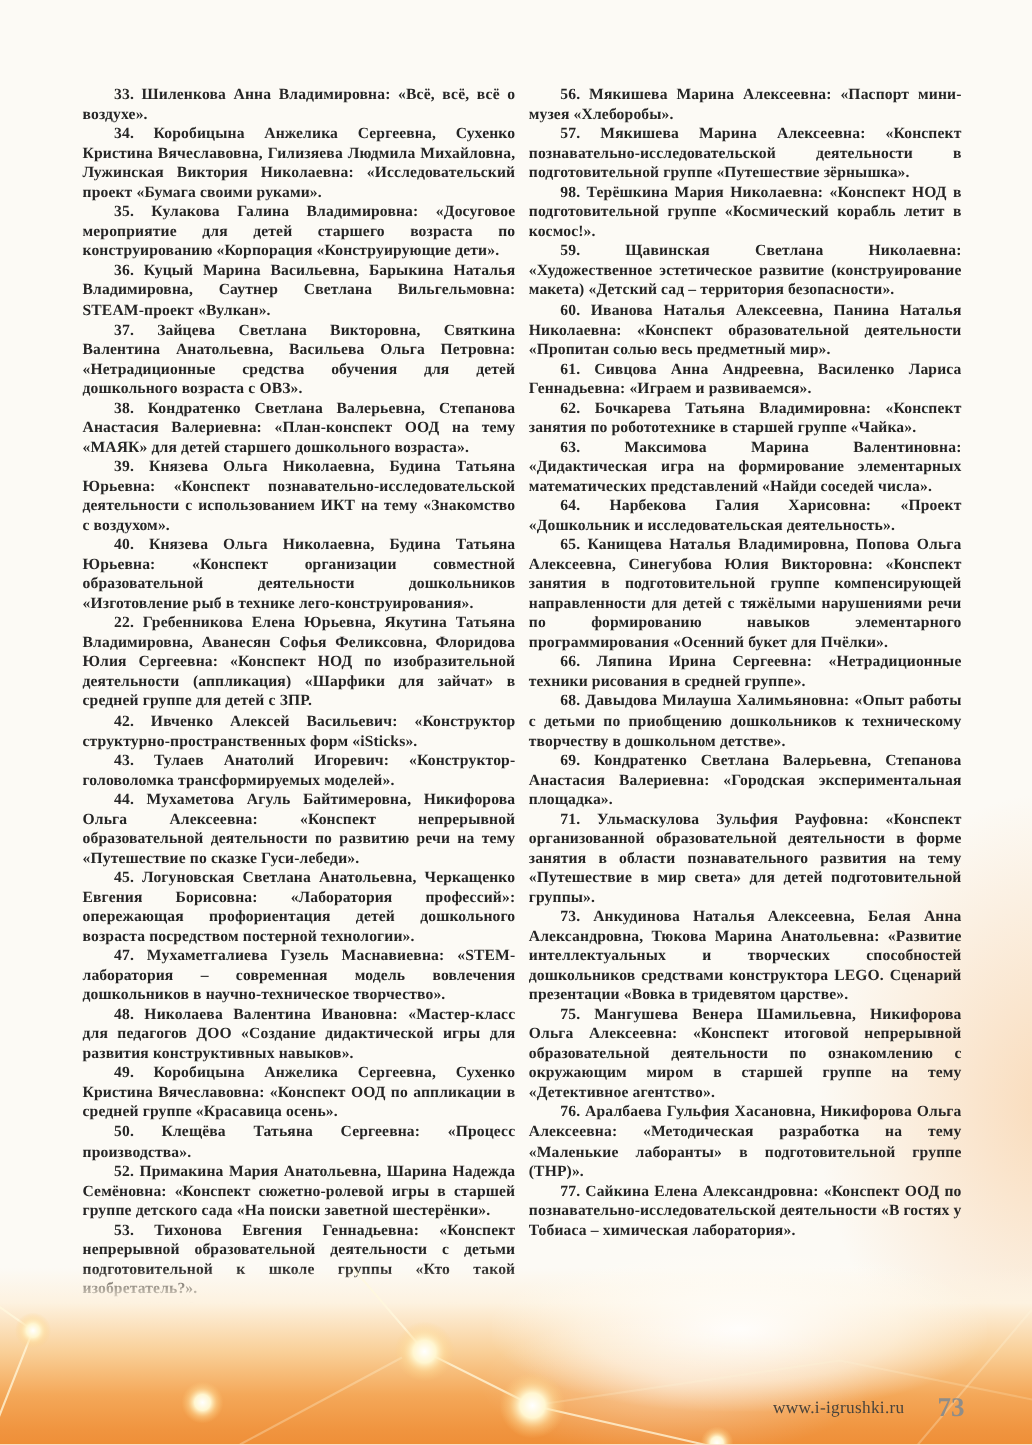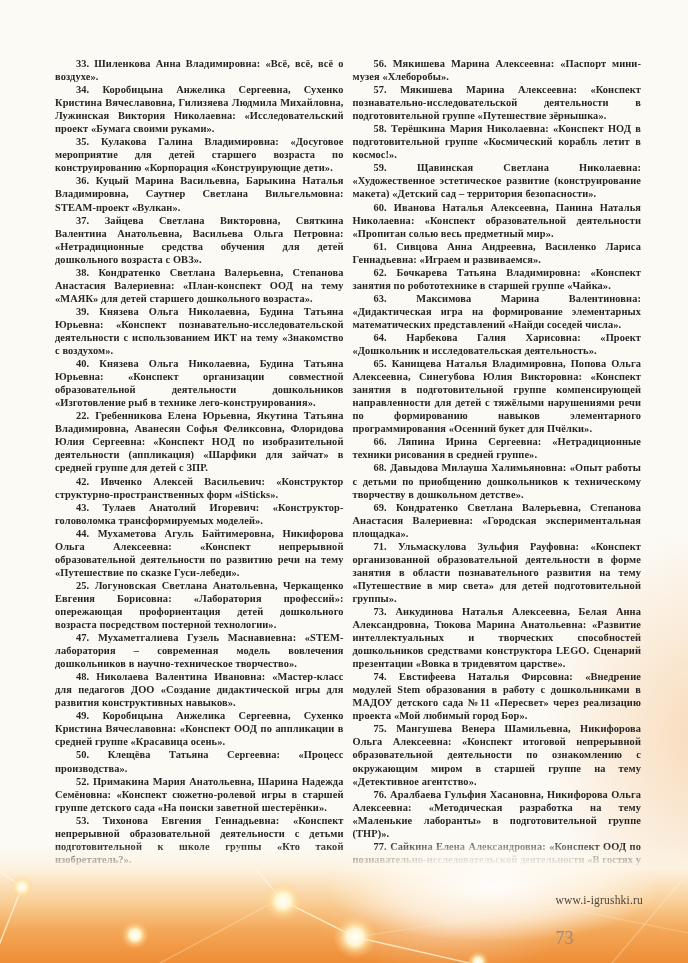--- a/index.html
+++ b/index.html
@@ -39,29 +39,30 @@
       #ef8f38 100%);
   }
   .footer-glow-white {
     position: absolute; right: 30px; top: -14px; width: 330px; height: 110px;
     background: radial-gradient(ellipse at center, rgba(255,255,255,0.95) 0%, rgba(255,252,245,0.55) 45%, rgba(255,250,240,0) 72%);
     pointer-events: none;
   }
   .net { position: absolute; left: 0; top: 0; width: 688px; height: 118px; }
   .footer-meta {
     position: absolute; right: 45px; bottom: 14px;
-    display: flex; align-items: flex-start; gap: 22px; flex-direction: column;
+    display: flex; align-items: center; gap: 22px;
   }
   .site-url {
     font-size: 11.5px; color: var(--url-color, #4a443c);
     letter-spacing: 0.2px;
   }
   .page-num {
     font-size: 18px; color: var(--pagenum-color, #8f8d89);
     font-family: "Liberation Serif", "DejaVu Serif", serif;
+    font-weight: bold;
   }
 </style>
 </head>
 <body style="background: rgb(252, 250, 245); color: rgb(38, 38, 38);">
 
 <div>
   <div class="edge-tint"></div>
 
   <main class="content">
     <div class="col">
@@ -70,47 +71,46 @@
         <p class="entry">35. Кулакова Галина Владимировна: «Досуговое мероприятие для детей старшего возраста по конструированию «Корпорация «Конструирующие дети».</p>
         <p class="entry">36. Куцый Марина Васильевна, Барыкина Наталья Владимировна, Саутнер Светлана Вильгельмовна: STEAM-проект «Вулкан».</p>
         <p class="entry">37. Зайцева Светлана Викторовна, Святкина Валентина Анатольевна, Васильева Ольга Петровна: «Нетрадиционные средства обучения для детей дошкольного возраста с ОВЗ».</p>
         <p class="entry">38. Кондратенко Светлана Валерьевна, Степанова Анастасия Валериевна: «План-конспект ООД на тему «МАЯК» для детей старшего дошкольного возраста».</p>
         <p class="entry">39. Князева Ольга Николаевна, Будина Татьяна Юрьевна: «Конспект познавательно-исследовательской деятельности с использованием ИКТ на тему «Знакомство с воздухом».</p>
         <p class="entry">40. Князева Ольга Николаевна, Будина Татьяна Юрьевна: «Конспект организации совместной образовательной деятельности дошкольников «Изготовление рыб в технике лего-конструирования».</p>
         <p class="entry">22. Гребенникова Елена Юрьевна, Якутина Татьяна Владимировна, Аванесян Софья Феликсовна, Флоридова Юлия Сергеевна: «Конспект НОД по изобразительной деятельности (аппликация) «Шарфики для зайчат» в средней группе для детей с ЗПР.</p>
         <p class="entry">42. Ивченко Алексей Васильевич: «Конструктор структурно-пространственных форм «iSticks».</p>
         <p class="entry">43. Тулаев Анатолий Игоревич: «Конструктор-головоломка трансформируемых моделей».</p>
         <p class="entry">44. Мухаметова Агуль Байтимеровна, Никифорова Ольга Алексеевна: «Конспект непрерывной образовательной деятельности по развитию речи на тему «Путешествие по сказке Гуси-лебеди».</p>
-        <p class="entry">25. Логуновская Светлана Анатольевна, Черкащенко Евгения Борисовна: «Лаборатория профессий»: опережающая профориентация детей дошкольного возраста посредством постерной технологии».</p>
+        <p class="entry">45. Логуновская Светлана Анатольевна, Черкащенко Евгения Борисовна: «Лаборатория профессий»: опережающая профориентация детей дошкольного возраста посредством постерной технологии».</p>
         <p class="entry">47. Мухаметгалиева Гузель Маснавиевна: «STEM-лаборатория – современная модель вовлечения дошкольников в научно-техническое творчество».</p>
         <p class="entry">48. Николаева Валентина Ивановна: «Мастер-класс для педагогов ДОО «Создание дидактической игры для развития конструктивных навыков».</p>
         <p class="entry">49. Коробицына Анжелика Сергеевна, Сухенко Кристина Вячеславовна: «Конспект ООД по аппликации в средней группе «Красавица осень».</p>
         <p class="entry">50. Клещёва Татьяна Сергеевна: «Процесс производства».</p>
         <p class="entry">52. Примакина Мария Анатольевна, Шарина Надежда Семёновна: «Конспект сюжетно-ролевой игры в старшей группе детского сада «На поиски заветной шестерёнки».</p>
         <p class="entry">53. Тихонова Евгения Геннадьевна: «Конспект непрерывной образовательной деятельности с детьми подготовительной к школе группы «Кто такой изобретатель?».</p>
         <p class="entry">54. Малофеева Марина Александровна: «Конспект НОД в подготовительной к школе группе «Путешествие на планету Роботов».</p>
         <p class="entry">55. Мякишева Марина Алексеевна: «Проект «Как хлеб на стол пришёл».</p>
       </div>
     <div class="col">
         <p class="entry">56. Мякишева Марина Алексеевна: «Паспорт мини-музея «Хлеборобы».</p>
         <p class="entry">57. Мякишева Марина Алексеевна: «Конспект познавательно-исследовательской деятельности в подготовительной группе «Путешествие зёрнышка».</p>
-        <p class="entry">58. Терёшкина Мария Николаевна: «Конспект НОД в подготовительной группе «Космический корабль летит в космос!».</p>
+        <p class="entry">98. Терёшкина Мария Николаевна: «Конспект НОД в подготовительной группе «Космический корабль летит в космос!».</p>
         <p class="entry">59. Щавинская Светлана Николаевна: «Художественное эстетическое развитие (конструирование макета) «Детский сад – территория безопасности».</p>
         <p class="entry">60. Иванова Наталья Алексеевна, Панина Наталья Николаевна: «Конспект образовательной деятельности «Пропитан солью весь предметный мир».</p>
         <p class="entry">61. Сивцова Анна Андреевна, Василенко Лариса Геннадьевна: «Играем и развиваемся».</p>
         <p class="entry">62. Бочкарева Татьяна Владимировна: «Конспект занятия по робототехнике в старшей группе «Чайка».</p>
         <p class="entry">63. Максимова Марина Валентиновна: «Дидактическая игра на формирование элементарных математических представлений «Найди соседей числа».</p>
         <p class="entry">64. Нарбекова Галия Харисовна: «Проект «Дошкольник и исследовательская деятельность».</p>
         <p class="entry">65. Канищева Наталья Владимировна, Попова Ольга Алексеевна, Синегубова Юлия Викторовна: «Конспект занятия в подготовительной группе компенсирующей направленности для детей с тяжёлыми нарушениями речи по формированию навыков элементарного программирования «Осенний букет для Пчёлки».</p>
         <p class="entry">66. Ляпина Ирина Сергеевна: «Нетрадиционные техники рисования в средней группе».</p>
         <p class="entry">68. Давыдова Милауша Халимьяновна: «Опыт работы с детьми по приобщению дошкольников к техническому творчеству в дошкольном детстве».</p>
         <p class="entry">69. Кондратенко Светлана Валерьевна, Степанова Анастасия Валериевна: «Городская экспериментальная площадка».</p>
         <p class="entry">71. Ульмаскулова Зульфия Рауфовна: «Конспект организованной образовательной деятельности в форме занятия в области познавательного развития на тему «Путешествие в мир света» для детей подготовительной группы».</p>
         <p class="entry">73. Анкудинова Наталья Алексеевна, Белая Анна Александровна, Тюкова Марина Анатольевна: «Развитие интеллектуальных и творческих способностей дошкольников средствами конструктора LEGO. Сценарий презентации «Вовка в тридевятом царстве».</p>
-        <p class="entry">74. Евстифеева Наталья Фирсовна: «Внедрение модулей Stem образования в работу с дошкольниками в МАДОУ детского сада №11 «Пересвет» через реализацию проекта «Мой любимый город Бор».</p>
         <p class="entry">75. Мангушева Венера Шамильевна, Никифорова Ольга Алексеевна: «Конспект итоговой непрерывной образовательной деятельности по ознакомлению с окружающим миром в старшей группе на тему «Детективное агентство».</p>
         <p class="entry">76. Аралбаева Гульфия Хасановна, Никифорова Ольга Алексеевна: «Методическая разработка на тему «Маленькие лаборанты» в подготовительной группе (ТНР)».</p>
         <p class="entry">77. Сайкина Елена Александровна: «Конспект ООД по познавательно-исследовательской деятельности «В гостях у Тобиаса – химическая лаборатория».</p>
       </div>
   </main>
 
   <footer class="footer">
     <div class="footer-glow-white"></div>
     <svg class="net" viewBox="0 0 688 118" aria-hidden="true">
       <defs>

